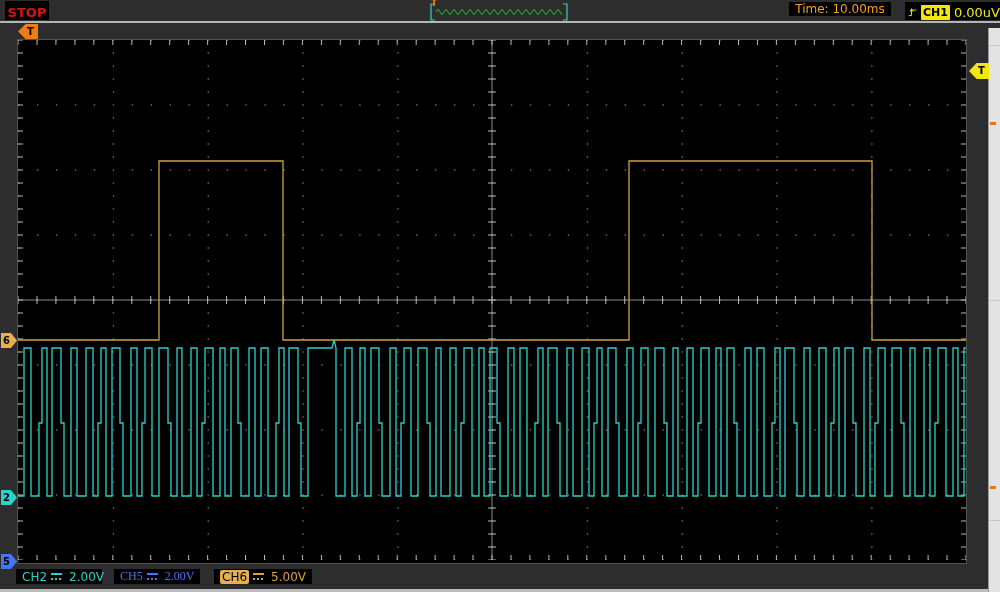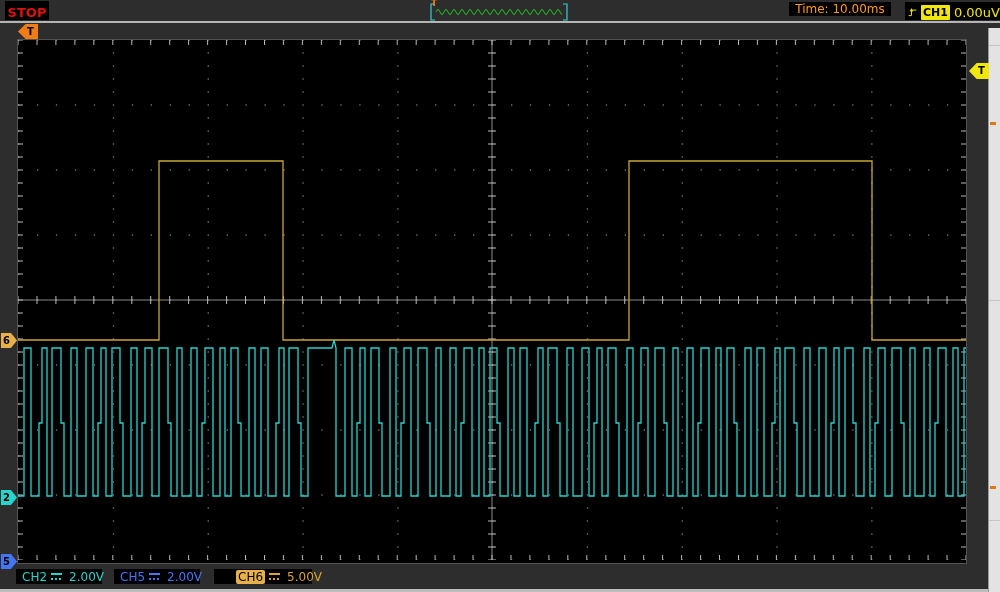--- a/index.html
+++ b/index.html
@@ -43,23 +43,23 @@
   .right-strip { position:absolute; left:988px; top:28px; width:12px; height:564px;
                  background:#e3e3e3; border-left:1px solid #9a9a9a; }
   .strip-line { position:absolute; left:0; width:100%; height:1px; background:#c6c6c6; }
   .strip-mark { position:absolute; left:1px; width:6px; height:3px; background:#e07818; }
 
   
   .bottom-bar { position:absolute; left:0; top:566px; width:988px; height:26px; background:#2d2d2d; }
   .chan-badge { position:absolute; top:3px; height:15px; background:#000; display:flex;
                 align-items:center; gap:4px; padding:0 6px; font-size:12px; }
   #b-ch2 { left:16px;  width:86px; color:var(--ch2); }
-  #b-ch5 { left:114px; width:86px; color:var(--ch5); }
+  #b-ch5 { left:114px; width:86px; color:var(--ch5);font-family:Liberation Serif, serif; }
   #b-ch6 { left:214px; width:98px; color:var(--ch6); }
-  .ch6-chip { background:var(--ch6-badge); color:#000; padding:0 2px; border-radius:2px;margin-left:16px; }
+  .ch6-chip { background:var(--ch6-badge); color:#000; padding:0 2px; border-radius:2px; }
   .coupling { display:inline-block; width:11px; height:7px; position:relative; flex:0 0 auto; }
   .coupling::before { content:""; position:absolute; top:0; left:0; right:0; height:2px; background:currentColor; }
   .coupling::after  { content:""; position:absolute; bottom:0; left:0; right:0; height:2px;
         background:repeating-linear-gradient(90deg, currentColor 0 2px, transparent 2px 4px); }
   .chan-scale { margin-left:3px; }
   .bottom-line { position:absolute; left:0; top:589px; width:988px; height:3px; background:#bdbdbd; }
 </style>
 </head>
 <body>
 

